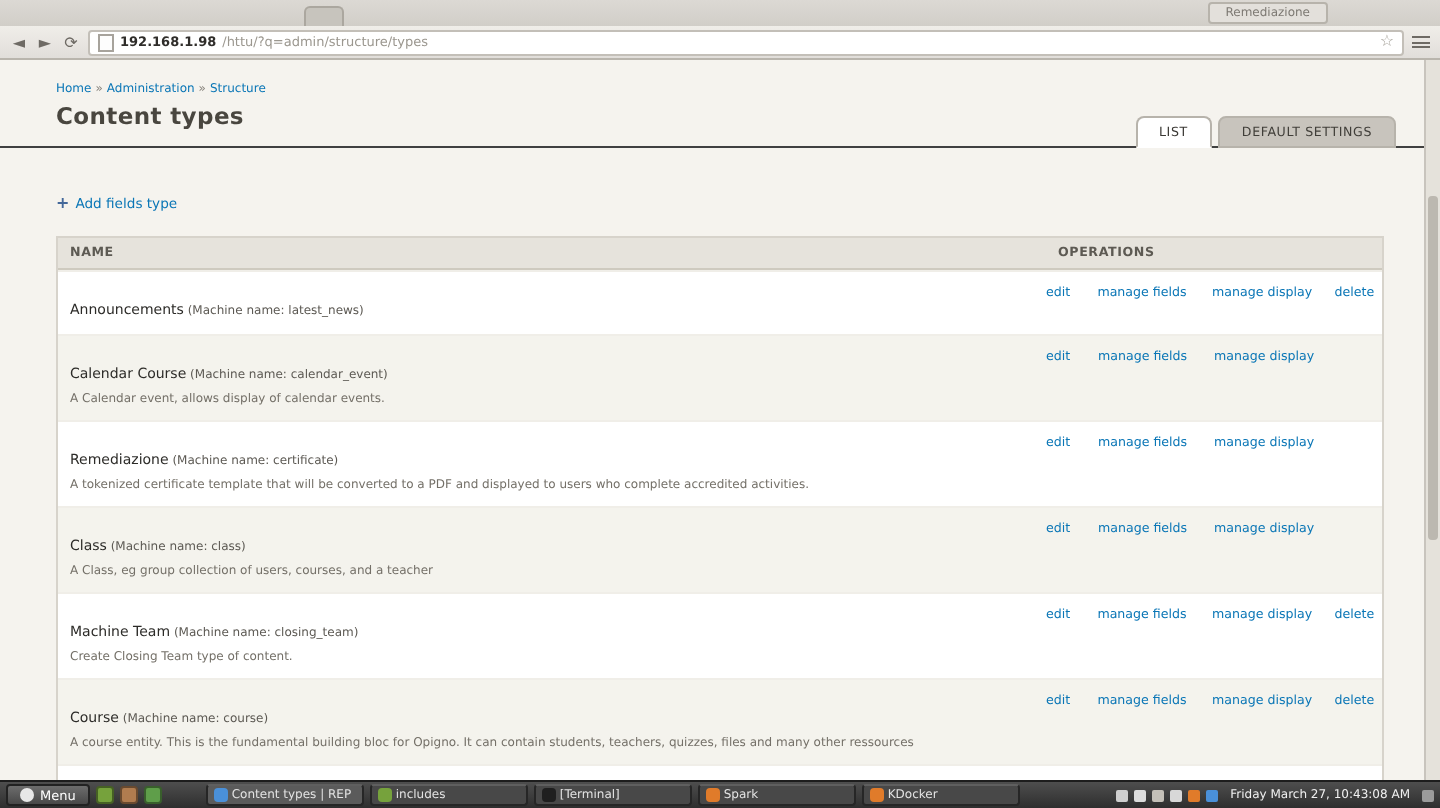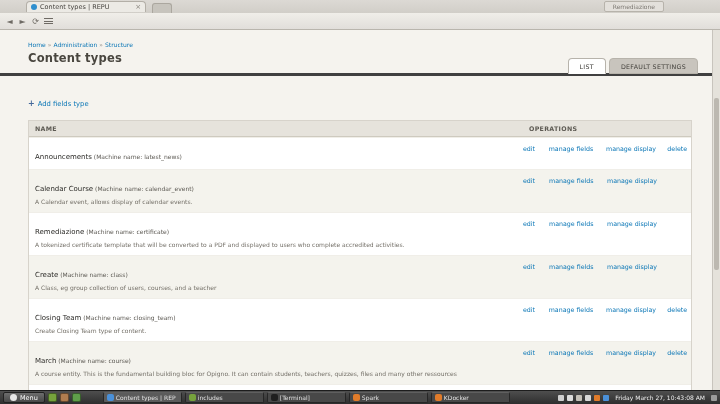--- a/index.html
+++ b/index.html
@@ -28,21 +28,21 @@
     display:flex;align-items:center;padding:0 4px;gap:3px;}
   .page-ico{width:6px;height:7px;background:#fdfdfd;border:1px solid #a7a39c;flex:none;}
   .url-host{font-size:6.5px;color:#2f2d2a;font-weight:bold;white-space:nowrap;}
   .url-path{font-size:6.5px;color:#9b978f;white-space:nowrap;overflow:hidden;}
   .star{font-size:8px;color:#a5a199;margin-left:auto;line-height:8px;}
   .hamburger{width:9px;flex:none;}
   .hamburger i{display:block;height:1px;background:#6e6a64;margin:1.5px 0;}
 
   
   .viewport{position:absolute;top:30px;left:0;width:720px;height:360px;background:#f5f3ee;overflow:hidden;}
-  .page-header{position:relative;height:43px;border-bottom:3px solid #404040;text-align:center;}
+  .page-header{position:relative;height:43px;border-bottom:1px solid #404040;text-align:center;}
   .breadcrumb{position:absolute;left:28px;top:11px;font-size:6px;color:#8a867f;}
   .crumb{color:#0a76b6;cursor:pointer;}
   .crumb-sep{margin:0 2px;color:#8a867f;}
   .page-title{position:absolute;left:28px;top:21px;font-size:11.5px;font-weight:bold;
     color:#49463f;letter-spacing:.2px;}
   .ptabs{position:absolute;right:22px;bottom:-1px;display:flex;align-items:flex-end;}
   .ptab{font-size:6.3px;letter-spacing:.3px;padding:4px 11px 3px;border:1px solid #b7b3ab;
     border-radius:4px 4px 0 0;margin-left:3px;cursor:pointer;}
   .ptab.active{background:#fff;color:#3b3935;border-bottom-color:#fff;}
   .ptab.inactive{background:#c8c4bd;color:#403e39;}
@@ -94,33 +94,34 @@
   .tray{margin-left:auto;display:flex;align-items:center;gap:3px;}
   .tray-ico{width:6px;height:6px;border-radius:1px;flex:none;}
   .clock{font-size:6px;color:#f0f0f0;white-space:nowrap;margin:0 3px;}
 </style>
 </head>
 <body>
 
 <div id="screen">
 
   <div class="tabbar">
-    <div class="btab">
-      <span class="favicon"></span>
-      <span class="btab-title">Content types | REPU</span>
-      <span class="btab-close">×</span>
-    </div>
     <div class="newtab"></div>
     <div class="profile-btn">Remediazione</div>
   </div>
 
   <div class="toolbar">
     <span class="navbtn">◄</span>
     <span class="navbtn">►</span>
     <span class="navbtn">⟳</span>
+    <div class="urlfield">
+      <span class="page-ico"></span>
+      <span class="url-host">192.168.1.98</span>
+      <span class="url-path">/httu/?q=admin/structure/types</span>
+      <span class="star">☆</span>
+    </div>
     <span class="hamburger">
         <i></i>
         <i></i>
         <i></i>
       </span>
   </div>
 
   <div class="viewport">
     <div class="page-header">
       <div class="breadcrumb"><span class="crumb">Home</span><span class="crumb-sep">»</span><span class="crumb">Administration</span><span class="crumb-sep">»</span><span class="crumb">Structure</span></div>
@@ -162,38 +163,38 @@
             </div>
             <div class="trow">
               <div class="tcell-name"><span class="tname">Remediazione</span><span class="tmachine"> (Machine name: certificate)</span><div class="tdesc">A tokenized certificate template that will be converted to a PDF and displayed to users who complete accredited activities.</div></div>
               <div class="tcell-ops">
                 <span class="op i0">edit</span>
                 <span class="op i1">manage fields</span>
                 <span class="op i2">manage display</span>
               </div>
             </div>
             <div class="trow alt">
-              <div class="tcell-name"><span class="tname">Create</span><span class="tmachine"> (Machine name: class)</span><div class="tdesc">A Class, eg group collection of users, courses, and a teacher</div></div>
-              <div class="tcell-ops">
-                <span class="op i0">edit</span>
-                <span class="op i1">manage fields</span>
-                <span class="op i2">manage display</span>
-              </div>
-            </div>
-            <div class="trow">
-              <div class="tcell-name"><span class="tname">Closing Team</span><span class="tmachine"> (Machine name: closing_team)</span><div class="tdesc">Create Closing Team type of content.</div></div>
+              <div class="tcell-name"><span class="tname">Class</span><span class="tmachine"> (Machine name: class)</span><div class="tdesc">A Class, eg group collection of users, courses, and a teacher</div></div>
+              <div class="tcell-ops">
+                <span class="op i0">edit</span>
+                <span class="op i1">manage fields</span>
+                <span class="op i2">manage display</span>
+              </div>
+            </div>
+            <div class="trow">
+              <div class="tcell-name"><span class="tname">Machine Team</span><span class="tmachine"> (Machine name: closing_team)</span><div class="tdesc">Create Closing Team type of content.</div></div>
               <div class="tcell-ops">
                 <span class="op i0">edit</span>
                 <span class="op i1">manage fields</span>
                 <span class="op i2">manage display</span>
                 <span class="op i3">delete</span>
               </div>
             </div>
             <div class="trow alt">
-              <div class="tcell-name"><span class="tname">March</span><span class="tmachine"> (Machine name: course)</span><div class="tdesc">A course entity. This is the fundamental building bloc for Opigno. It can contain students, teachers, quizzes, files and many other ressources</div></div>
+              <div class="tcell-name"><span class="tname">Course</span><span class="tmachine"> (Machine name: course)</span><div class="tdesc">A course entity. This is the fundamental building bloc for Opigno. It can contain students, teachers, quizzes, files and many other ressources</div></div>
               <div class="tcell-ops">
                 <span class="op i0">edit</span>
                 <span class="op i1">manage fields</span>
                 <span class="op i2">manage display</span>
                 <span class="op i3">delete</span>
               </div>
             </div>
             <div class="trow">
               <div class="tcell-name"></div>
               <div class="tcell-ops"></div>

